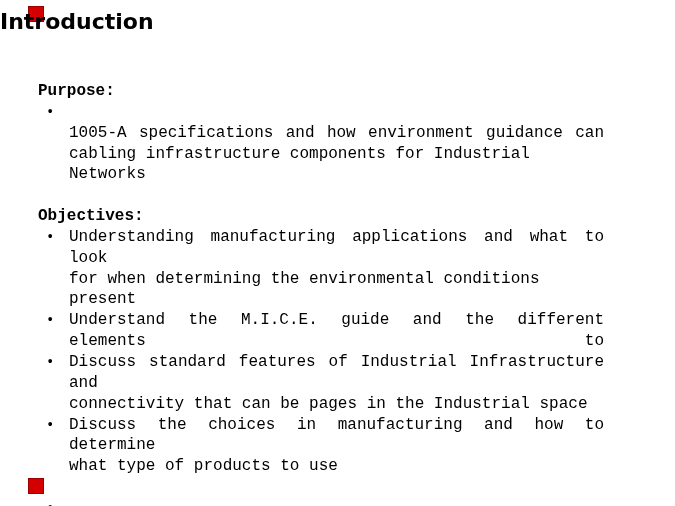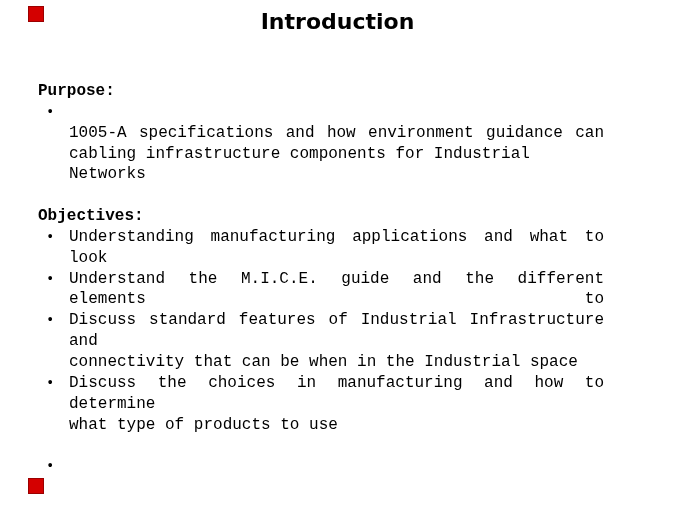--- a/index.html
+++ b/index.html
@@ -18,21 +18,21 @@
     height: 14px;
     background: #d40000;
     border: 1px solid #9b0000;
   }
   .accent-square.top { left: 28px; top: 6px; }
   .accent-square.bottom { left: 28px; top: 478px; }
   .title {
     position: absolute;
     left: 0; right: 0;
     top: 9px;
-    text-align: center;
+    text-align: left;
     font-size: 22px;
     font-weight: bold;
     line-height: 26px;
     letter-spacing: 0px;
   }
   .content {
     position: absolute;
     left: 38px;
     top: 81px;
     width: 566px;
@@ -71,21 +71,22 @@
   <div class="title">Introduction</div>
 
   <div class="content">
       <div class="heading">Purpose:</div>
       <div class="line just"><span class="bullet">•</span></div>
       <div class="line just"><span>1005-A specifications and how environment guidance can</span></div>
       <div class="line"><span>cabling infrastructure components for Industrial Networks</span></div>
       <div class="blank"></div>
       <div class="heading">Objectives:</div>
       <div class="line just"><span class="bullet">•</span><span>Understanding manufacturing applications and what to look</span></div>
+      <div class="line"><span>for when determining the environmental conditions present</span></div>
       <div class="line just"><span class="bullet">•</span><span>Understand the M.I.C.E. guide and the different elements to</span></div>
       <div class="line just"><span class="bullet">•</span><span>Discuss standard features of Industrial Infrastructure and</span></div>
-      <div class="line"><span>connectivity that can be when in the Industrial space</span></div>
+      <div class="line"><span>connectivity that can be pages in the Industrial space</span></div>
       <div class="line just"><span class="bullet">•</span><span>Discuss the choices in manufacturing and how to determine</span></div>
       <div class="line"><span>what type of products to use</span></div>
       <div class="blank"></div>
       <div class="line"><span class="bullet">•</span></div>
     </div>
 </div>
 
 </body></html>

